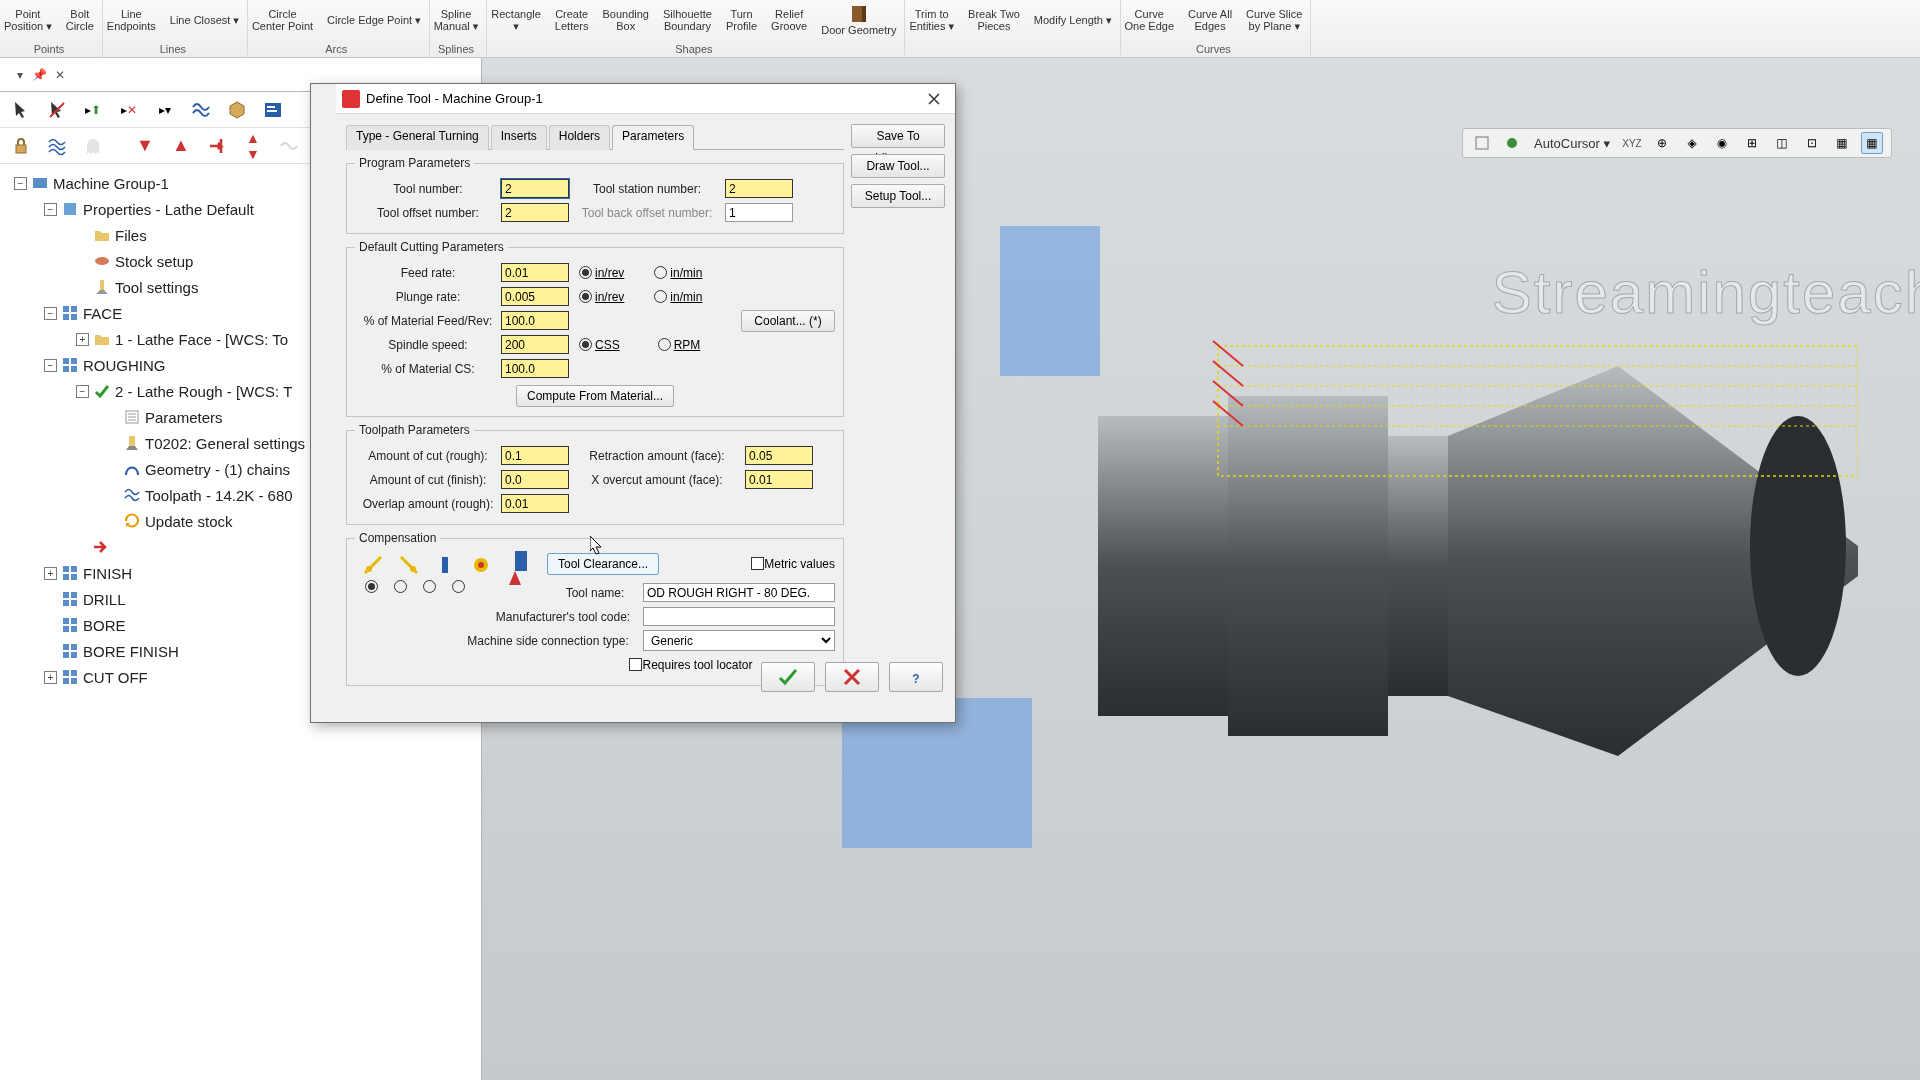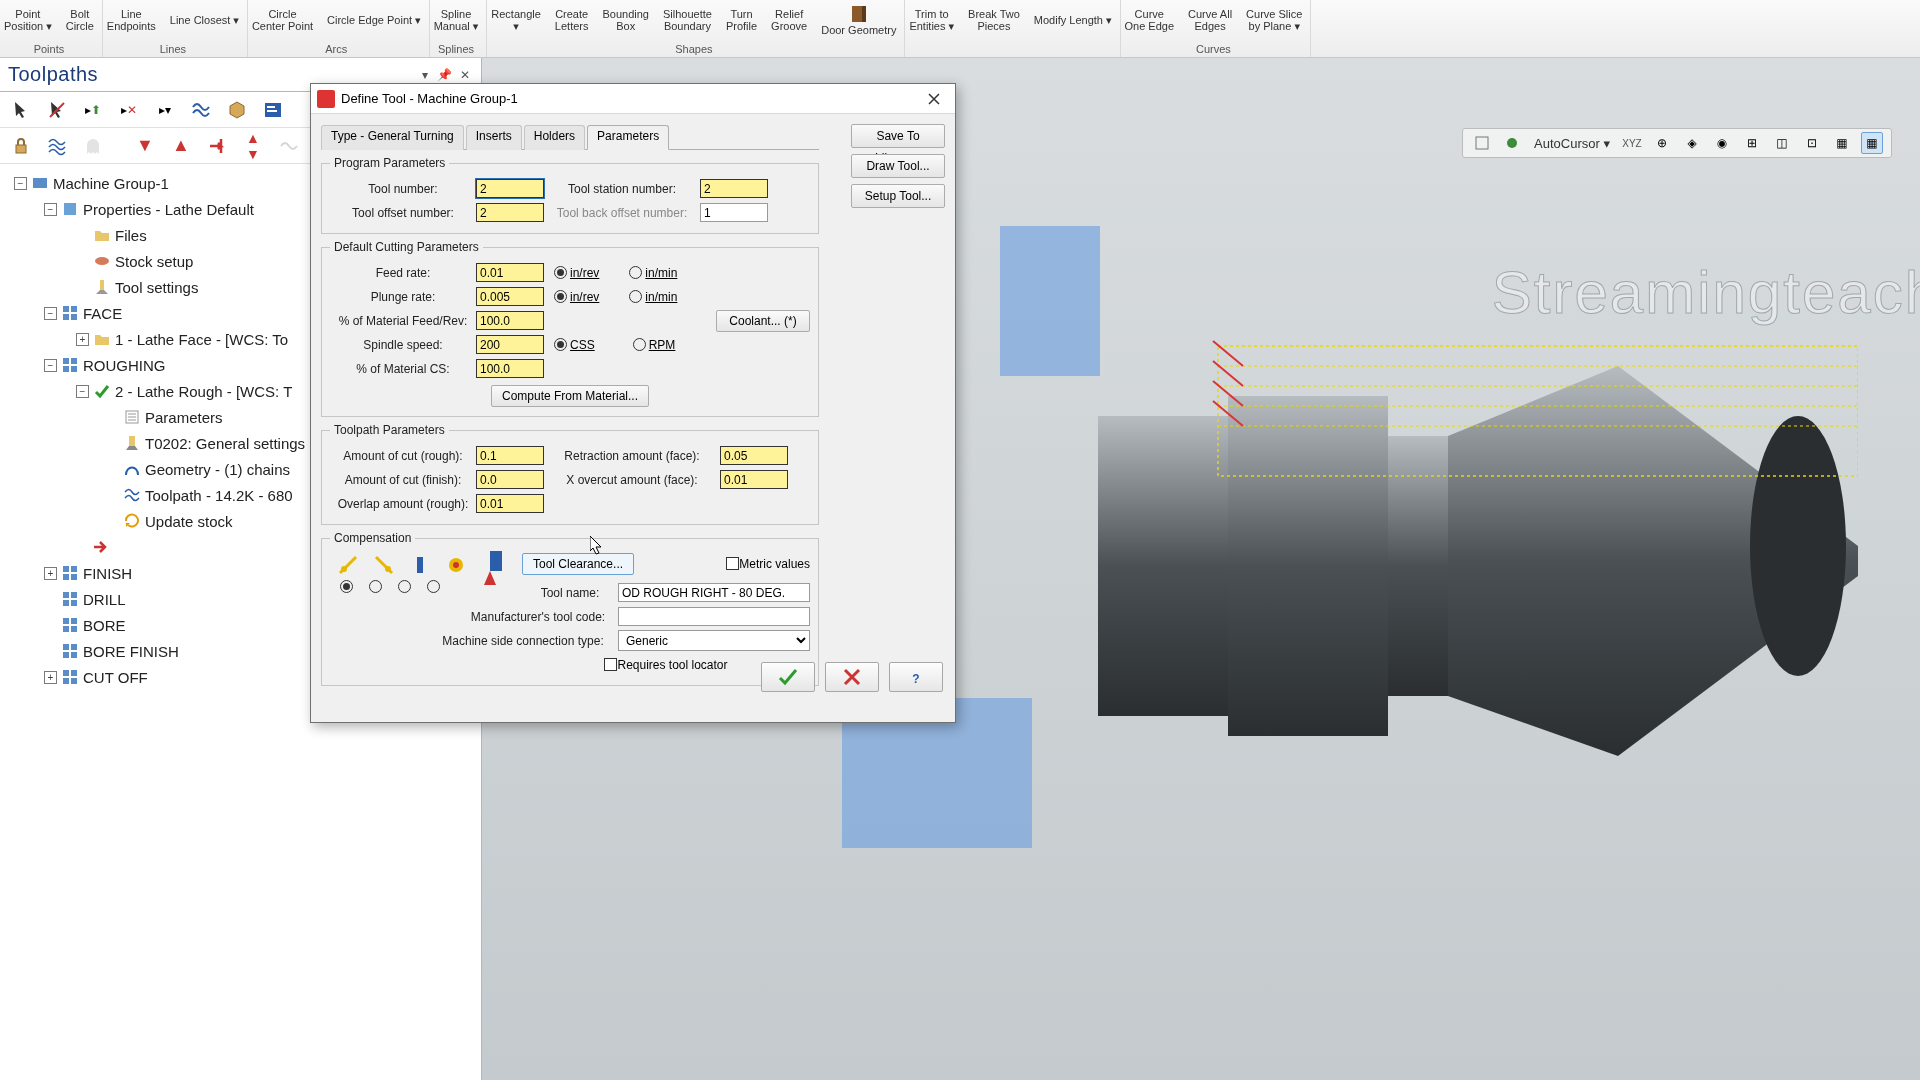--- a/index.html
+++ b/index.html
@@ -38,21 +38,21 @@
 .stock1 { position: absolute; left: 518px; top: 168px; width: 100px; height: 150px; background: #78a5de; opacity: .7; }
 .stock2 { position: absolute; left: 360px; top: 640px; width: 190px; height: 150px; background: #78a5de; opacity: .7; }
 .part { position: absolute; left: 616px; top: 278px; width: 760px; height: 440px; }
 
 
 .quickbar { position: absolute; top: 70px; right: 28px; height: 30px; background: rgba(245,245,245,.85); border: 1px solid #bcbcbc; border-radius: 3px; display: flex; align-items: center; gap: 8px; padding: 0 8px; }
 .quickbar .qb { width: 22px; height: 22px; display: inline-flex; align-items: center; justify-content: center; cursor: pointer; }
 .quickbar .qbtxt { font-size: 13px; color: #333; padding: 0 3px; }
 
 
-.dialog { position: absolute; left: 310px; top: 83px; width: 646px; height: 640px; background: #f0f0f0; border: 1px solid #707070; box-shadow: 3px 4px 12px rgba(0,0,0,.3); }
+.dialog { position: absolute; left: 310px; top: 83px; width: 646px; height: 640px; background: #f0f0f0; border: 1px solid #707070; box-shadow: 3px 4px 12px rgba(0,0,0,.3); padding-left: 25px; }
 .dialog-title { height: 30px; display: flex; align-items: center; padding-left: 6px; background: #fff; border-bottom: 1px solid #d9d9d9; }
 .dialog-title .dicon { width: 18px; height: 18px; margin-right: 6px; background: #d33; border-radius: 2px; }
 .dialog-title .dtxt { flex: 1; font-size: 13px; }
 .dialog-title .dclose { width: 42px; height: 28px; display: inline-flex; align-items: center; justify-content: center; cursor: pointer; }
 .dialog-body { position: relative; padding: 10px; }
 
 .tabs { display: flex; gap: 2px; border-bottom: 1px solid #b0b0b0; height: 26px; }
 .tab { border: 1px solid #c5c5c5; border-bottom: none; padding: 3px 9px; background: #e6e6e6; border-radius: 3px 3px 0 0; cursor: pointer; font-size: 12px; position: relative; top: 1px; }
 .tab.sel { background: #f0f0f0; border-color: #b0b0b0; border-bottom: 1px solid #f0f0f0; }
 
@@ -204,21 +204,20 @@
           <span class="lbl">Curve Slice
 by Plane ▾</span>
         </div>
   </div>
       <div class="ribbon-grp-label">Curves</div>
     </div>
 </div>
 
 <div class="panel">
   <div class="panel-head">
-    <div class="panel-title">Toolpaths</div>
     <span class="sys">▾</span>
     <span class="sys">📌</span>
     <span class="sys">✕</span>
   </div>
   <div class="toolbar-row">
     <span class="tb">
         <svg class="ico20" viewBox="0 0 20 20">
           <path d="M4 2l10 9-4 1 3 5-2 1-3-5-3 3z" fill="#333"></path>
         </svg>
       </span>

